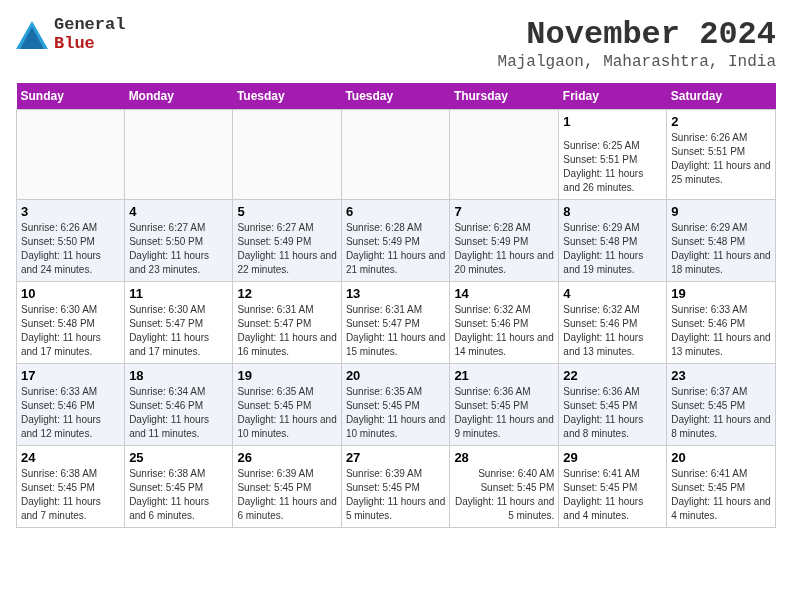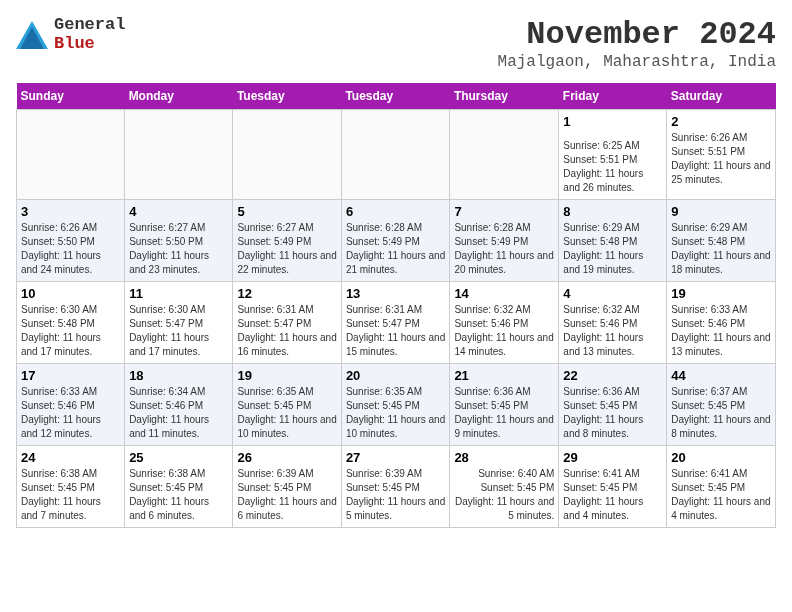--- a/index.html
+++ b/index.html
@@ -255,21 +255,21 @@
 Sunset: 5:45 PM
 Daylight: 11 hours and 9 minutes.</div>
         </td>
         <td>
           <div class="day-number">22</div>
           <div class="day-info" style="white-space: pre-line;">Sunrise: 6:36 AM
 Sunset: 5:45 PM
 Daylight: 11 hours and 8 minutes.</div>
         </td>
         <td>
-          <div class="day-number">44</div>
+          <div class="day-number">23</div>
           <div class="day-info" style="white-space: pre-line;">Sunrise: 6:37 AM
 Sunset: 5:45 PM
 Daylight: 11 hours and 8 minutes.</div>
         </td>
       </tr>
       <tr>
         <td>
           <div class="day-number">24</div>
           <div class="day-info" style="white-space: pre-line;">Sunrise: 6:38 AM
 Sunset: 5:45 PM

